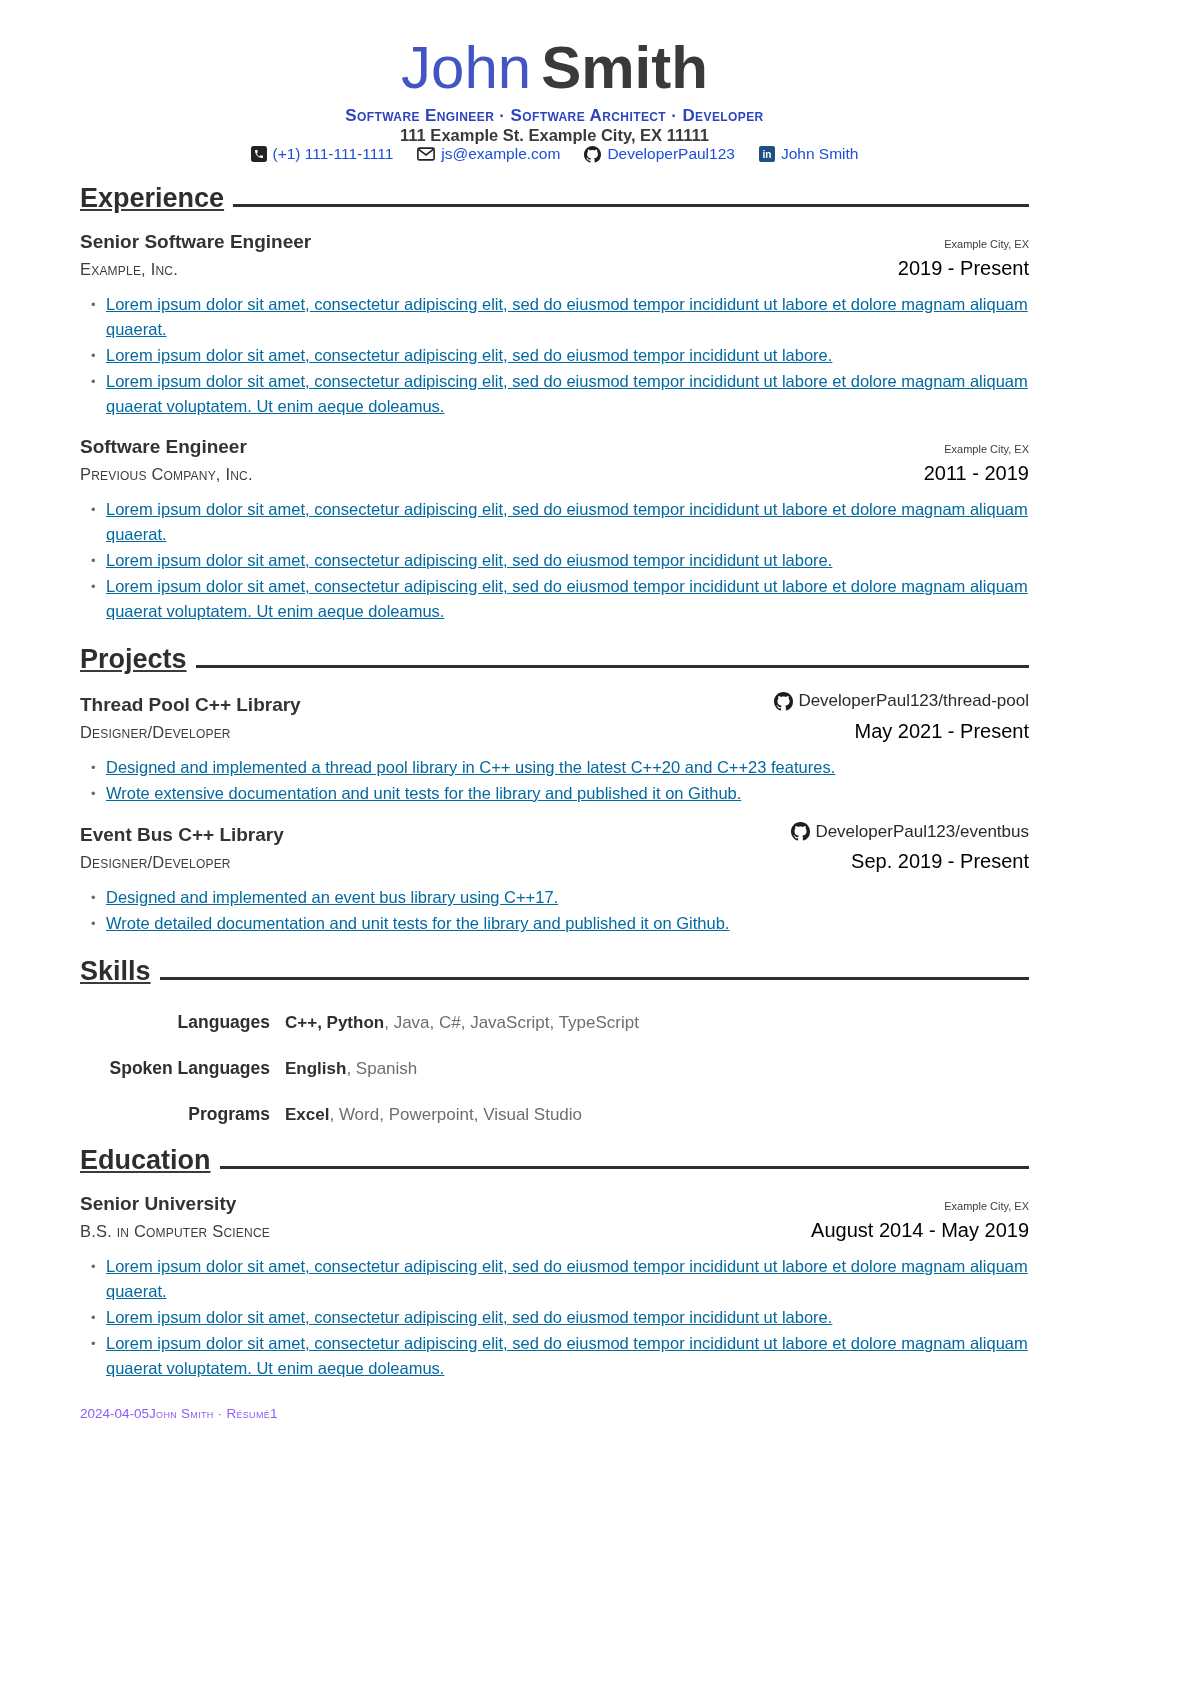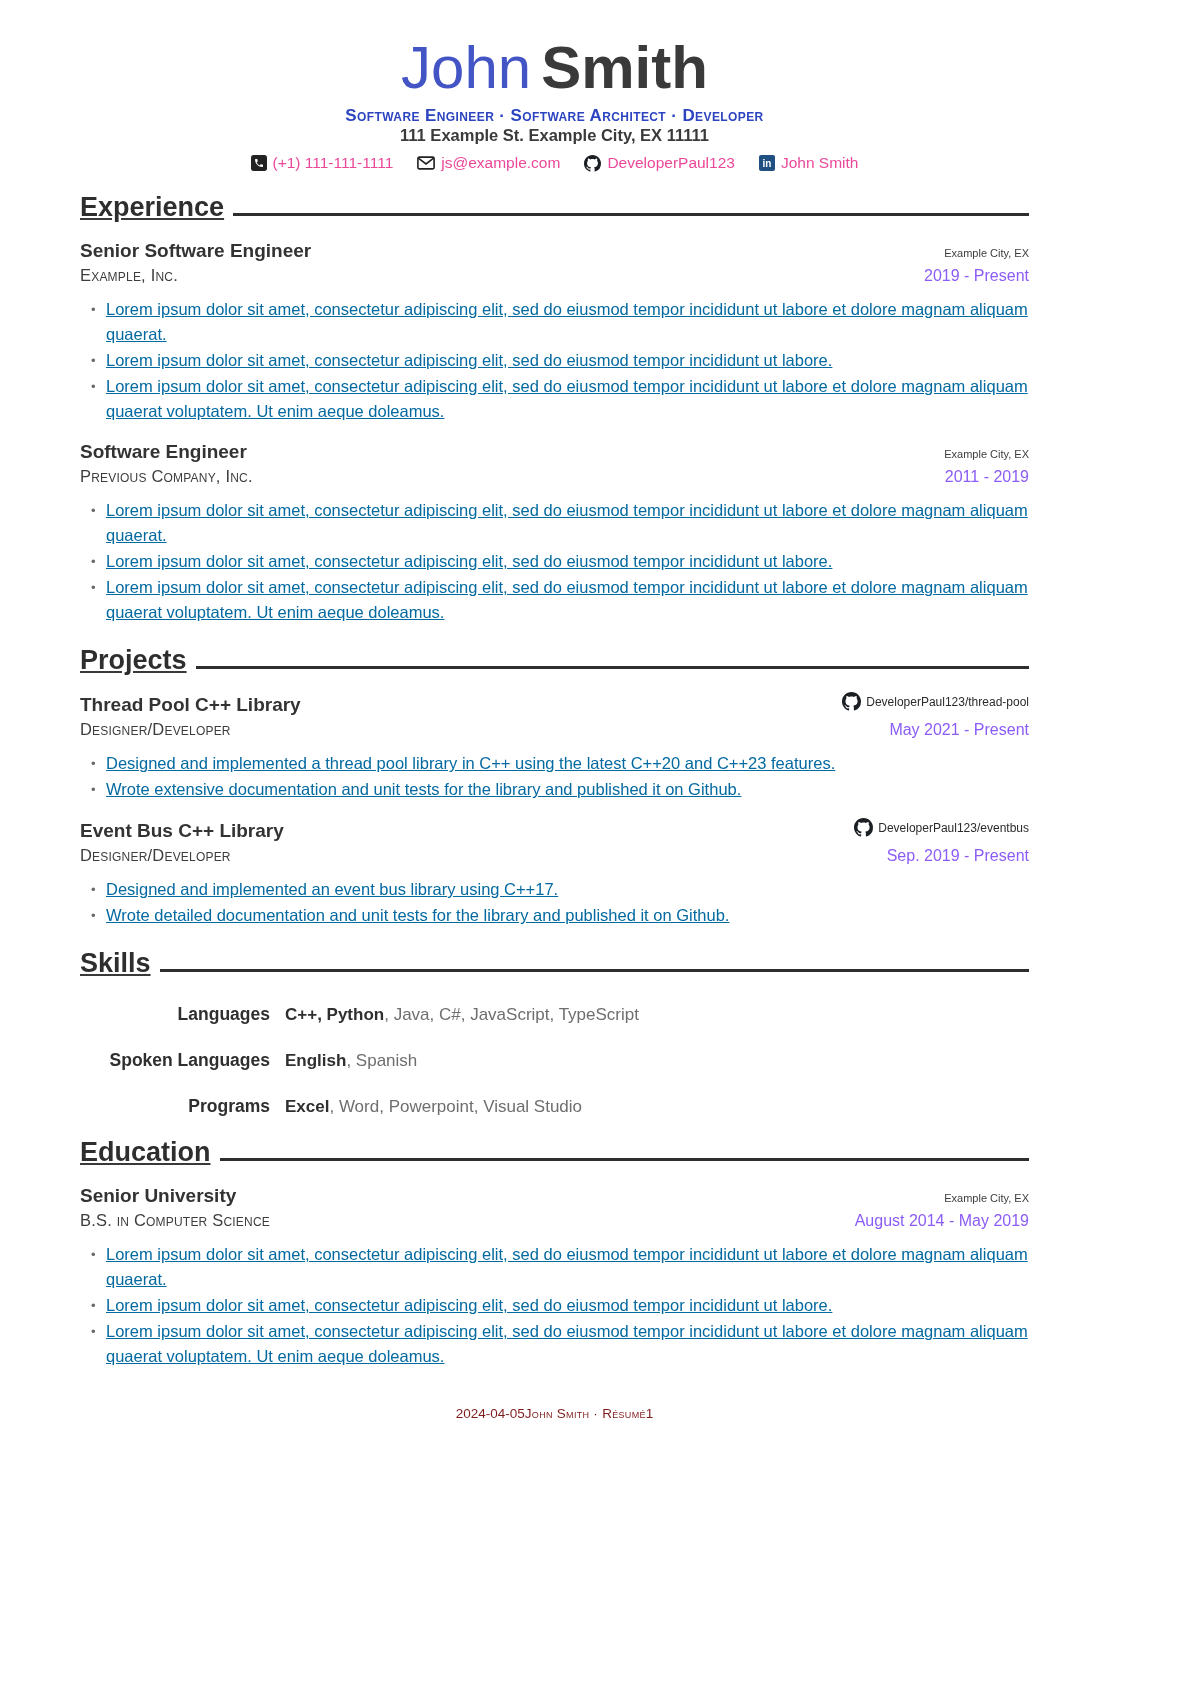--- a/index.html
+++ b/index.html
@@ -23,41 +23,40 @@
   .tagline {
     margin-top: 7px;
     font-variant: small-caps;
     font-size: 17px;
     letter-spacing: 0.4px;
     color: #2c44c0;
     font-weight: 600;
   }
   .address { font-size: 16.5px; font-weight: 700; color: #3a3a3a; }
   .contacts {
-    margin-top: 9px;
     display: flex; justify-content: center; align-items: center; gap: 24px;
-    font-size: 15.5px; color: #ec4899;
+    font-size: 15.5px; color: #1d4ed8;
   }
   .contact { display: inline-flex; align-items: center; gap: 6px; }
   .contact svg { display: block; }
 
   
   section { margin-top: 20px; }
   .sec-head { display: flex; align-items: flex-end; gap: 9px; text-decoration: underline; }
   .sec-head h2 { margin: 0; font-size: 27px; font-weight: 700; color: #2e2e2e; line-height: 1.15; }
   .sec-rule { flex: 1; height: 3px; background: #2e2e2e; margin-bottom: 7px; }
 
   .entry { margin-top: 16px; }
   .erow { display: flex; justify-content: space-between; align-items: baseline; }
   .erow h3 { margin: 0; font-size: 19px; font-weight: 700; color: #333; line-height: 1.25; }
   .eloc { font-size: 11px; color: #3d3d3d; }
   .erow2 { display: flex; justify-content: space-between; align-items: baseline; margin-top: 3px; }
   .org { font-variant: small-caps; font-size: 16.5px; letter-spacing: 0.2px; color: #3d3d3d; }
-  .edate { font-size: 16px; color: #8b5cf6; }
-  .repo { display: inline-flex; align-items: center; gap: 5px; font-size: 12px; color: #2b2b2b; }
+  .edate { font-size: 20px; color: #000000; }
+  .repo { display: inline-flex; align-items: center; gap: 5px; font-size: 17px; color: #2b2b2b; }
   .repo svg { display: block; }
 
   ul.bullets { margin: 12px 0 0 0; padding: 0 0 0 26px; list-style: none; }
   ul.bullets li {
     position: relative;
     font-size: 16.5px; color: #0369a1; line-height: 1.52;
     margin-top: 1px;
     text-decoration: underline;
   }
   ul.bullets li::before {
@@ -69,22 +68,22 @@
   
   .skill-row { display: flex; align-items: baseline; margin-top: 25px; }
   .skill-row:first-of-type { margin-top: 18px; }
   .skill-label { width: 190px; text-align: right; font-size: 17.5px; font-weight: 700; color: #2f2f2f; flex: 0 0 auto; }
   .skill-val { margin-left: 15px; font-size: 17px; color: #6e6e6e; }
   .skill-val strong { color: #2f2f2f; font-weight: 700; }
 
   
   .footer {
     position: absolute; left: 80px; right: 162px; bottom: 48px;
-    display: flex; justify-content: center; align-items: baseline;
-    font-size: 13.5px; color: #7f1d1d; margin-top: 44px;
+    display: flex; justify-content: flex-start; align-items: baseline;
+    font-size: 13.5px; color: #8b5cf6; margin-top: 44px;
   }
   .footer .center { font-variant: small-caps; letter-spacing: 0.3px; }
 </style>
 </head>
 <body>
 
 <div class="page">
 
   <header class="hdr">
     <h1 class="name"><span class="first">John</span><span class="last">Smith</span></h1>

